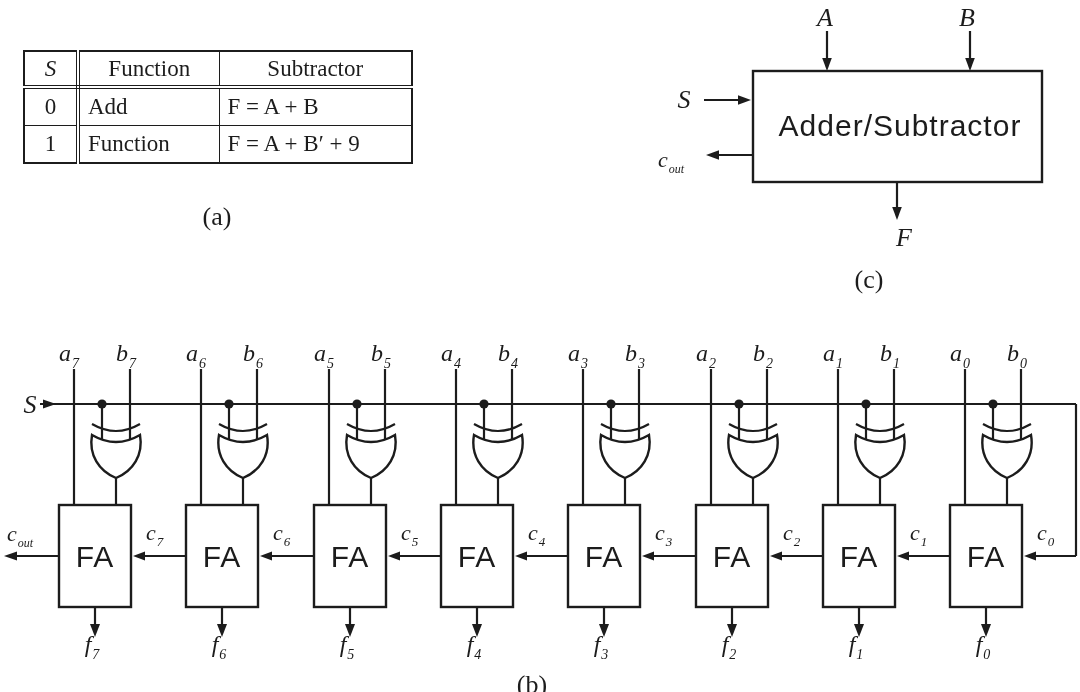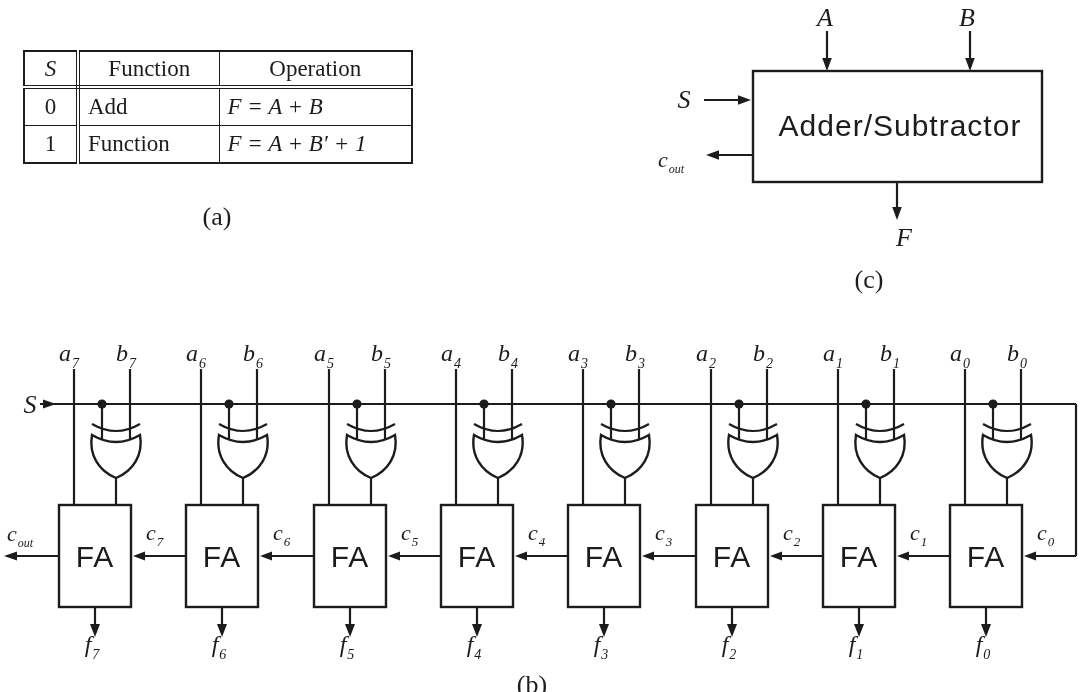--- a/index.html
+++ b/index.html
@@ -14,52 +14,52 @@
   .cap{font-family:"Liberation Serif","DejaVu Serif",serif;font-style:normal;font-size:26px;fill:#1c1c1c;}
   .sans{font-family:"Liberation Sans","DejaVu Sans",sans-serif;font-style:normal;fill:#1c1c1c;letter-spacing:1px;}
   
   #tableA{position:absolute;left:23px;top:50px;}
   #tableA table{border-collapse:collapse;border:2.2px solid #1c1c1c;}
   #tableA th,#tableA td{border:1.6px solid #1c1c1c;font-size:23px;font-weight:normal;
        color:#1c1c1c;padding:0 8px;height:38px;box-sizing:border-box;}
   #tableA th{height:36px;text-align:center;border-bottom:4px double #1c1c1c;}
   #tableA th.scol{font-style:italic;}
   #tableA td.scol,#tableA th.scol{border-right:4px double #1c1c1c;text-align:center;}
-  #tableA .op{font-style:italic;}
+  #tableA .op{}
   .caption{position:absolute;color:#1c1c1c;font-size:26px;text-align:center;}
 </style>
 </head>
 <body>
 
 <div id="screen">
 
   <div id="tableA">
     <table>
       <colgroup>
           <col style="width:54px">
           <col style="width:141px">
           <col style="width:193px">
         </colgroup>
       <thead>
         <tr>
           <th class="scol">S</th>
           <th>Function</th>
-          <th>Operation</th>
+          <th>Subtractor</th>
         </tr>
       </thead>
       <tbody>
         <tr>
           <td class="scol">0</td>
           <td>Add</td>
           <td class="op">F = A + B</td>
         </tr>
         <tr>
           <td class="scol">1</td>
           <td>Function</td>
-          <td class="op">F = A + B′ + 1</td>
+          <td class="op">F = A + B′ + 9</td>
         </tr>
       </tbody>
     </table>
   </div>
   <div class="caption" style="left:185px;top:202px;width:64px;">(a)</div>
 
   <svg style="left:620px;top:0;width:460px;height:300px;" viewBox="0 0 460 300">
     <text class="math" font-size="26" text-anchor="middle" x="205" y="26">A</text>
     <line class="wire" x1="207" y1="31" x2="207" y2="62"></line>
     <polygon class="arrow" points="207,71 202.2,58 211.8,58"></polygon>

